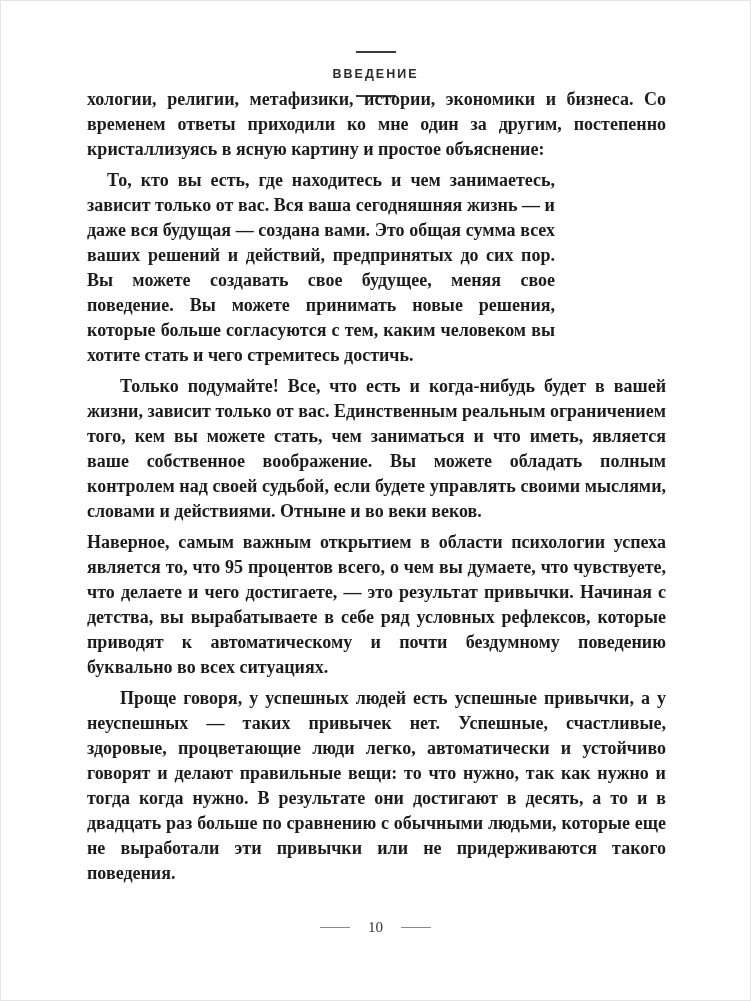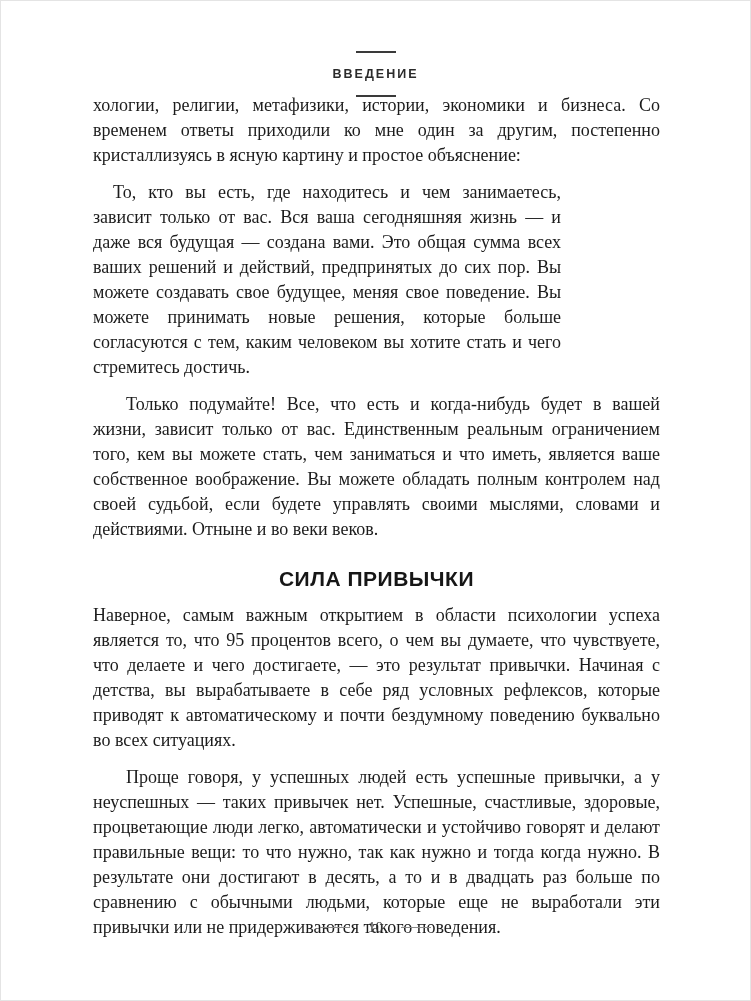--- a/index.html
+++ b/index.html
@@ -44,21 +44,22 @@
     .content {
       position: absolute;
       top: 80px;
       left: 80px;
       width: 591px;
       font-size: 18px;
       line-height: 25px;
       text-align: justify;
     }
     .content p {
-      margin: 12px;
+      margin: 6px;
+      font-weight: bold;
     }
     .par-indent {
       text-indent: 33px;
     }
     .par-no-indent {
       text-indent: 0;
     }
     .quote-block {
       margin: 11px 0 11px 33px;
       width: 468px;
@@ -107,21 +108,20 @@
   </div>
 
   <div class="content">
 
     <p class="par-no-indent">хологии, религии, метафизики, истории, экономики и бизнеса. Со временем ответы приходили ко мне один за другим, постепенно кристаллизуясь в ясную картину и простое объяснение:</p>
 
     <p class="quote-block">То, кто вы есть, где находитесь и чем занимаетесь, зависит только от вас. Вся ваша сегодняшняя жизнь — и даже вся будущая — создана вами. Это общая сумма всех ваших решений и действий, предпринятых до сих пор. Вы можете создавать свое будущее, меняя свое поведение. Вы можете принимать новые решения, которые больше согласуются с тем, каким человеком вы хотите стать и чего стремитесь достичь.</p>
 
     <p class="par-indent">Только подумайте! Все, что есть и когда-нибудь будет в вашей жизни, зависит только от вас. Единственным реальным ограничением того, кем вы можете стать, чем заниматься и что иметь, является ваше собственное воображение. Вы можете обладать полным контролем над своей судьбой, если будете управлять своими мыслями, словами и действиями. Отныне и во веки веков.</p>
 
-    <h2 class="section-heading">СИЛА ПРИВЫЧКИ</h2>
 
     <p class="par-no-indent">Наверное, самым важным открытием в области психологии успеха является то, что 95 процентов всего, о чем вы думаете, что чувствуете, что делаете и чего достигаете, — это результат привычки. Начиная с детства, вы вырабатываете в себе ряд условных рефлексов, которые приводят к автоматическому и почти бездумному поведению буквально во всех ситуациях.</p>
 
     <p class="par-indent">Проще говоря, у успешных людей есть успешные привычки, а у неуспешных — таких привычек нет. Успешные, счастливые, здоровые, процветающие люди легко, автоматически и устойчиво говорят и делают правильные вещи: то что нужно, так как нужно и тогда когда нужно. В результате они достигают в десять, а то и в двадцать раз больше по сравнению с обычными людьми, которые еще не выработали эти привычки или не придерживаются такого поведения.</p>
 
   </div>
 
   <div class="page-footer">
     <span class="footer-rule"></span>
     <span class="page-number">10</span>

